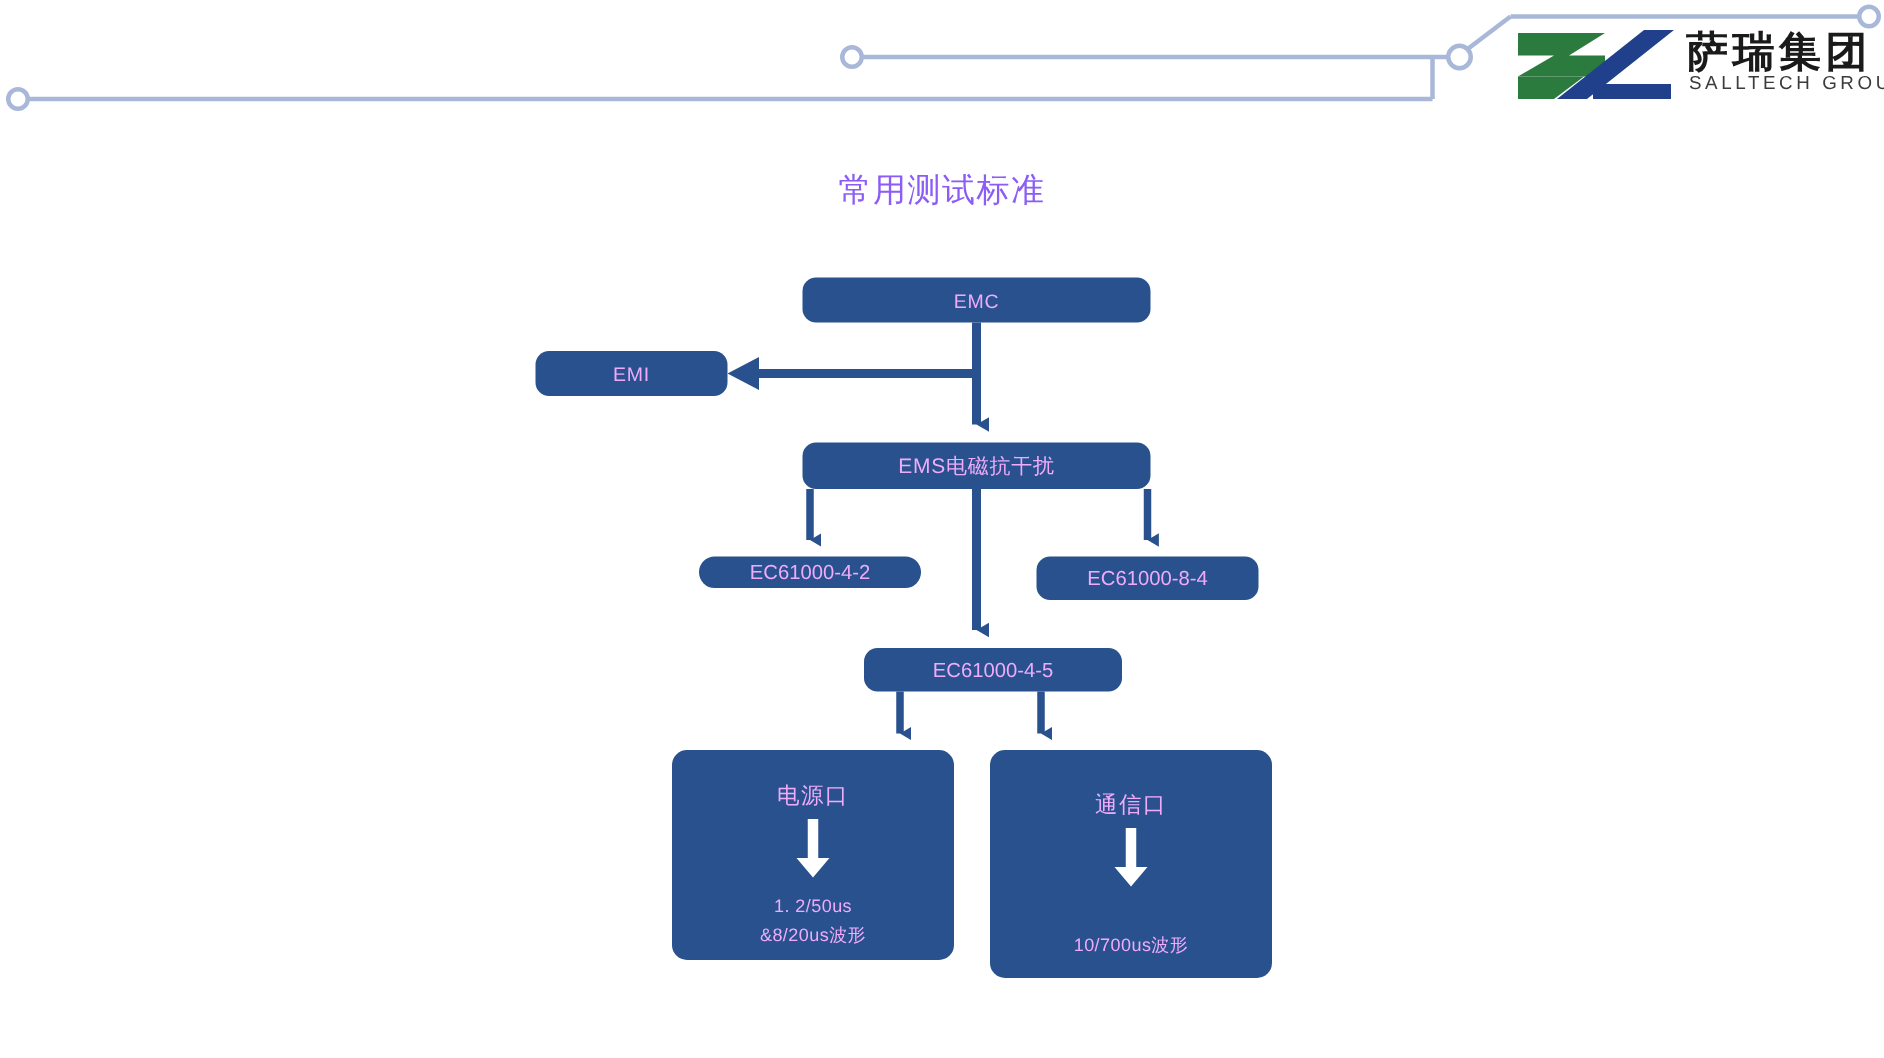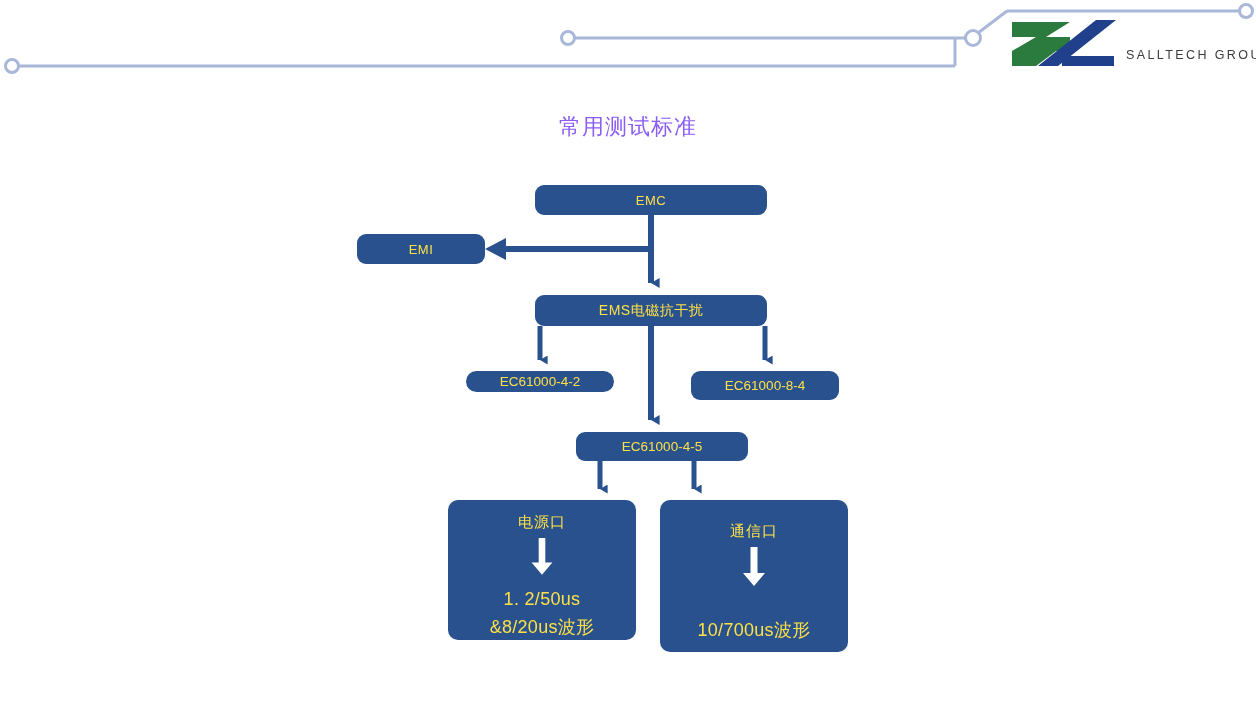--- a/index.html
+++ b/index.html
@@ -93,21 +93,21 @@
     top: 0;
     width: 1256px;
     height: 705px;
     pointer-events: none;
   }
 
   
   .node {
     position: absolute;
     background: #28518D;
-    color: #fde047;
+    color: #f0abfc;
     display: flex;
     align-items: center;
     justify-content: center;
     text-align: center;
     box-sizing: border-box;
     white-space: nowrap;
   }
   .node.pill { border-radius: 9px; }
   .node.big  { border-radius: 10px; flex-direction: column; white-space: normal; }
 
@@ -120,21 +120,21 @@
 
   #node-power { left: 448px; top: 500px; width: 188px; height: 140px; }
   #node-comm  { left: 660px; top: 500px; width: 188px; height: 152px; }
 
   .node-head {
     font-size: 15px;
     margin-top: 13px;
     letter-spacing: 1px;
   }
   .node-body {
-    font-size: 18px;
+    font-size: 12px;
     line-height: 1.45;
     letter-spacing: 0.3px;
   }
   .inner-arrow {
     margin: 6px 0 8px 0;
     display: block;
   }
   #node-power .node-body { margin-top: 2px; }
   #node-comm .node-head { margin-top: 14px; }
   #node-comm .node-body { margin-top: 22px; }
@@ -164,20 +164,21 @@
 
   <div class="logo">
     <svg class="logo-mark" width="108" height="48" viewBox="0 0 108 48">
 
       <polygon points="2,2 60,2 36,17 60,17 60,31 2,31 26,17 2,17" fill="#2B7A3E"></polygon>
       <polygon points="2,31 46,31 26,46 2,46" fill="#2B7A3E"></polygon>
 
       <polygon points="86,0 106,0 48,46 28,46" fill="#20408C"></polygon>
       <polygon points="52,36 104,36 104,46 52,46" fill="#20408C"></polygon>
     </svg>
+    <div class="logo-cn">萨瑞集团</div>
     <div class="logo-en">SALLTECH GROUP</div>
   </div>
 </div>
 
 <div class="slide-title">常用测试标准</div>
 
 <svg class="diagram" viewBox="0 0 1256 705" width="1256" height="705">
   <defs>
     <marker id="arrow-down" markerWidth="10" markerHeight="9" refX="5" refY="8.6" orient="auto" markerUnits="userSpaceOnUse">
       <polygon points="0,0 10,0 5,8.6" fill="#28518D"></polygon>

